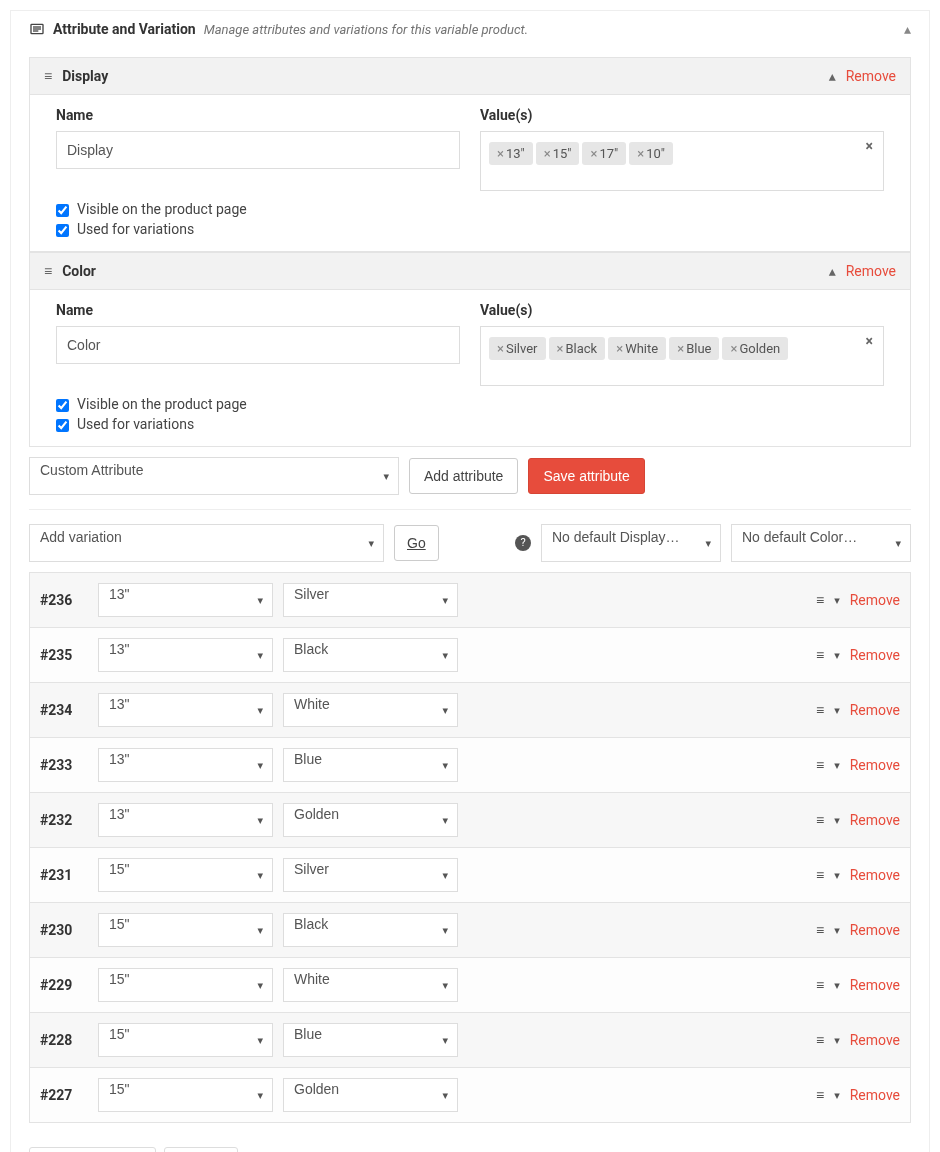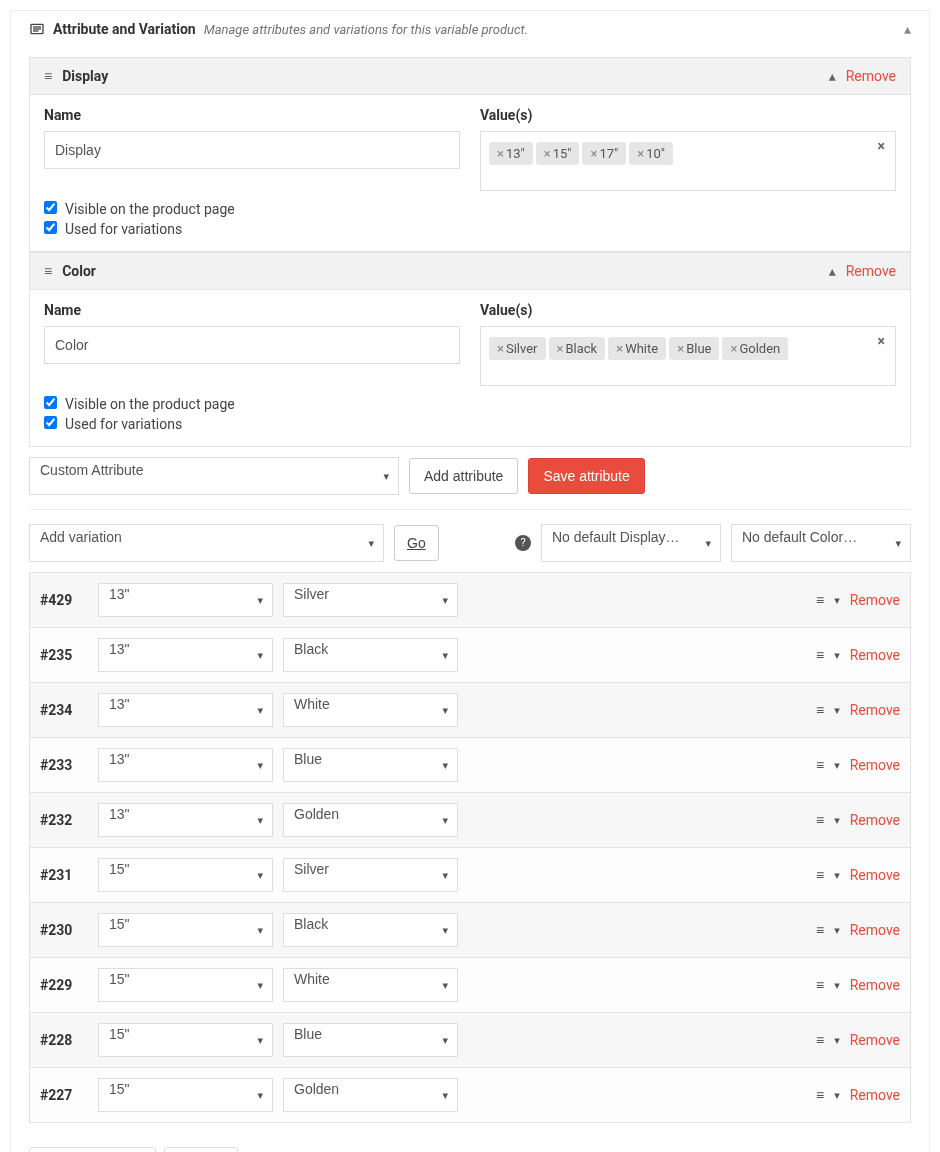--- a/index.html
+++ b/index.html
@@ -8,30 +8,30 @@
 .panel-header { padding: 10px 18px; display: flex; align-items: center; gap: 8px; }
 .panel-title { font-weight: 700; font-size: 14px; }
 .panel-sub { color: #737373; font-style: italic; font-size: 13px; }
 .panel-collapse { margin-left: auto; color: #888; }
 .section { margin: 10px 18px; }
 .attr-header { background: #f2f2f2; border: 1px solid #e3e3e3; padding: 10px 14px; display: flex; align-items: center; gap: 10px; }
 .attr-header .ham { color: #666; }
 .attr-header .attr-title { font-weight: 700; flex: 1; }
 .attr-header .caret { color: #666; }
 .remove-link { color: #e74c3c; cursor: pointer; font-size: 14px; }
-.attr-body { border: 1px solid #e3e3e3; border-top: none; padding: 12px 14px 14px; }
+.attr-body { border: 1px solid #e3e3e3; border-top: none; padding: 12px 26px 14px; }
 .row { display: flex; gap: 20px; }
 .col { flex: 1; }
 .label { font-weight: 700; margin-bottom: 8px; display: block; }
 .text-input { width: 100%; height: 38px; border: 1px solid #ddd; padding: 0 10px; font-size: 14px; color: #555; }
 .tagbox { border: 1px solid #ddd; padding: 8px; min-height: 60px; position: relative; }
 .tag { display: inline-block; background: #e6e6e6; border-radius: 3px; padding: 4px 8px; margin: 2px 3px 2px 0; font-size: 13px; color: #555; }
 .tag .x { color: #888; margin-right: 2px; }
 .tagbox .clearx { position: absolute; top: 6px; right: 10px; color: #666; font-weight: bold; cursor: pointer; }
-.chk-row { margin-top: 10px; display: flex; align-items: flex-start; gap: 8px; font-size: 14px; color: #444; }
+.chk-row { margin-top: 10px; display: flex; align-items: flex-end; gap: 8px; font-size: 14px; color: #444; }
 .hr { border-top: 1px solid #eee; margin: 14px 0; }
 .toolbar { display: flex; gap: 10px; align-items: center; }
 .select { height: 38px; border: 1px solid #ddd; padding: 0 28px 12px 10px; font-size: 14px; color: #555; background: #fff; appearance: none; position: relative; }
 .select-wrap { position: relative; display: inline-block; }
 .select-wrap::after { content: "▾"; position: absolute; right: 10px; top: 50%; transform: translateY(-50%); color: #555; font-size: 11px; pointer-events: none; }
 .btn { height: 36px; padding: 0 14px; border: 1px solid #ccc; background: #fff; border-radius: 3px; font-size: 14px; cursor: pointer; color: #444; }
 .btn-primary { background: #e74c3c; border-color: #d64535; color: #fff; }
 .help-icon { display:inline-block; width:16px; height:16px; border-radius:50%; background:#555; color:#fff; font-size:11px; text-align:center; line-height:16px; }
 .var-list { border: 1px solid #e3e3e3; }
 .var-row { display: flex; align-items: center; gap: 10px; padding: 10px 10px; background: #f7f7f7; border-bottom: 1px solid #e3e3e3; }
@@ -156,21 +156,21 @@
           <select class="select" style="width:100%;">
             <option>No default Color…</option>
           </select>
         </span>
       </span>
     </div>
   </div>
 
   <div class="section var-list" id="var-container">
       <div class="var-row">
-    <span class="var-id">#429</span>
+    <span class="var-id">#236</span>
     <span class="select-wrap"><select class="select var-sel"><option>13"</option></select></span>
     <span class="select-wrap"><select class="select var-sel"><option>Silver</option></select></span>
     <span class="var-actions">
       <span class="icon-ham">≡</span>
       <span class="icon-caret">▾</span>
       <span class="remove-link">Remove</span>
     </span>
       </div>
       <div class="var-row">
     <span class="var-id">#235</span>

